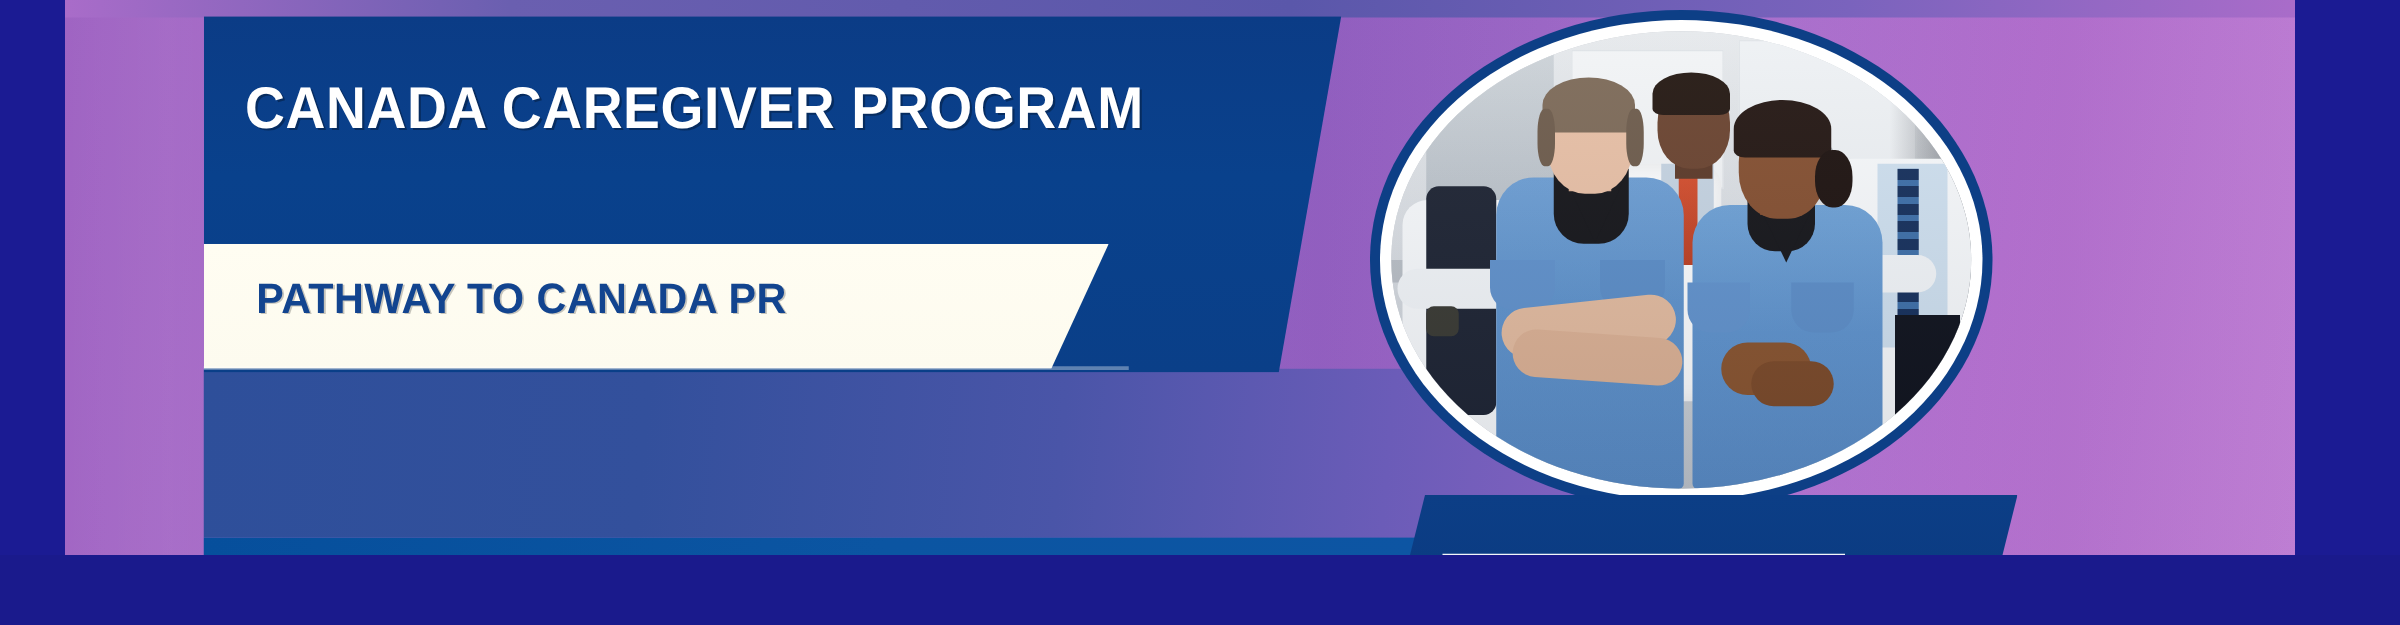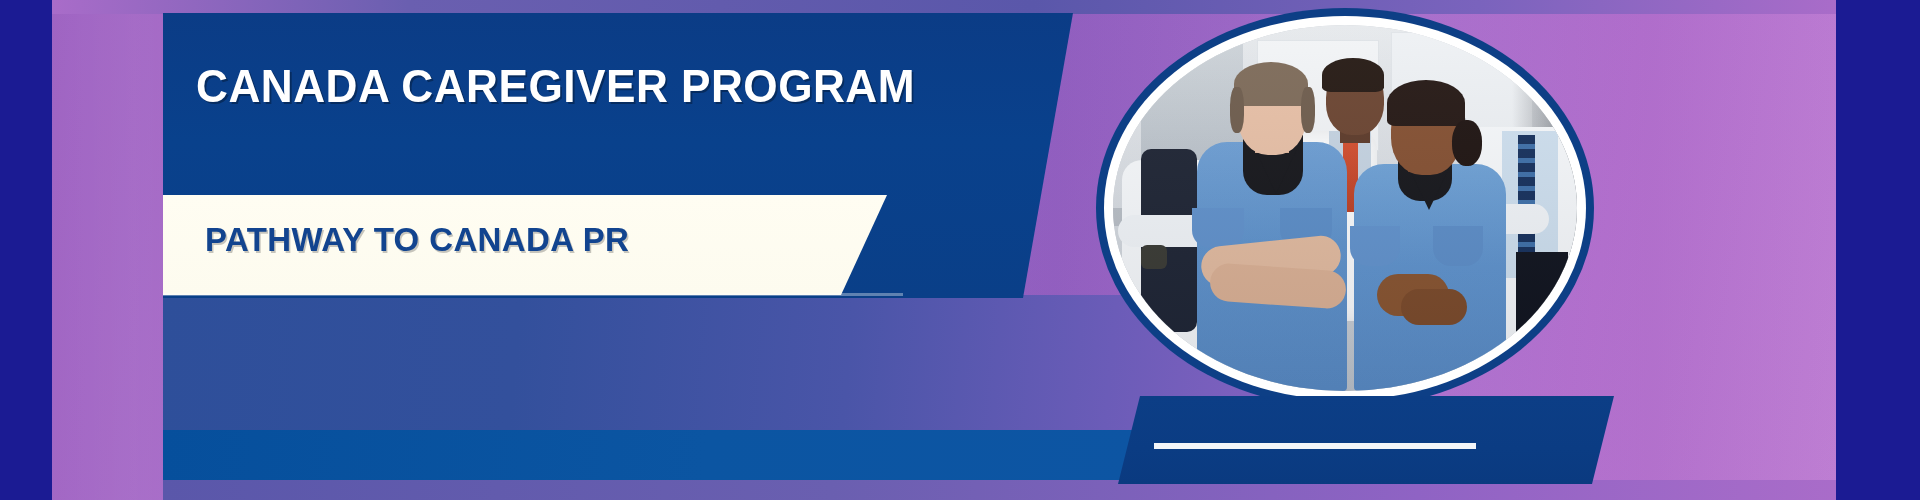--- a/index.html
+++ b/index.html
@@ -1,20 +1,20 @@
 <!DOCTYPE html>
 <html><head>
 <meta charset="utf-8">
 <style>
   html,body{margin:0;padding:0;background:#1a1a8c;}
   body{font-family:"Liberation Sans",sans-serif;}
 
   #banner{
     position:relative;
-    width:1920px;height:500px;
+    width:1920px;height:444px;
     overflow:hidden;
     background:linear-gradient(100deg,#9b5fc0 0%,#a96cc9 18%,#8f5fc4 42%,#9a63c6 62%,#b36fcf 82%,#c07fd4 100%);
   }
 
   
   .streaks{
     position:absolute;inset:0;
     background:
       linear-gradient(90deg,
         rgba(255,255,255,0.00) 0%,

